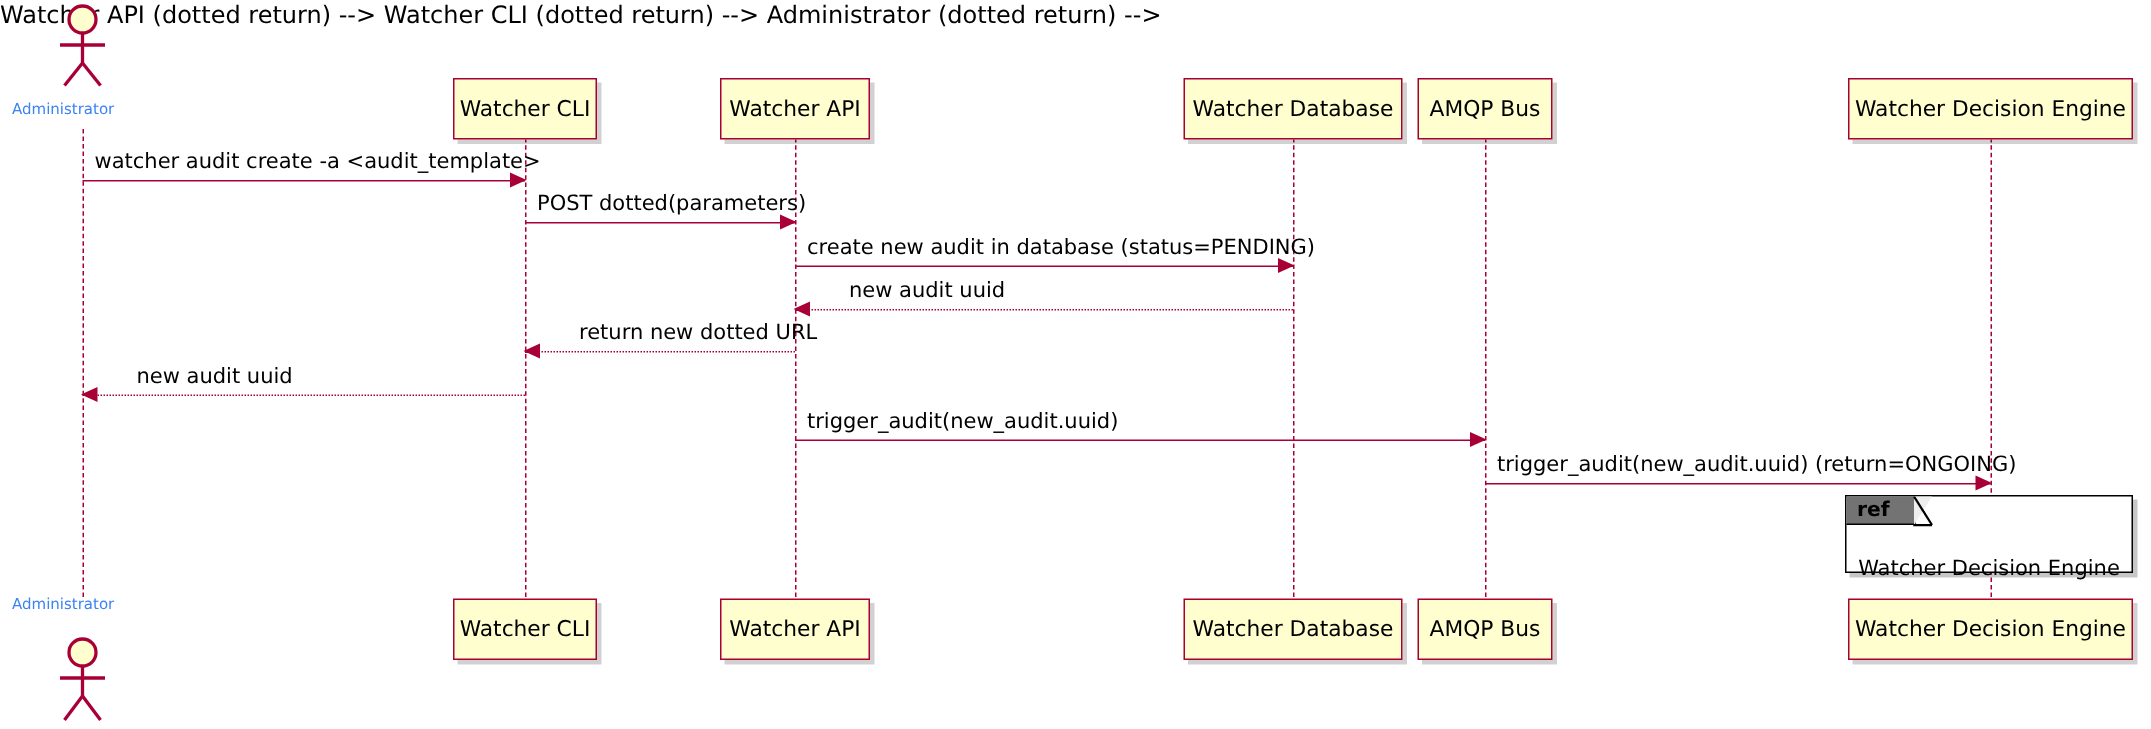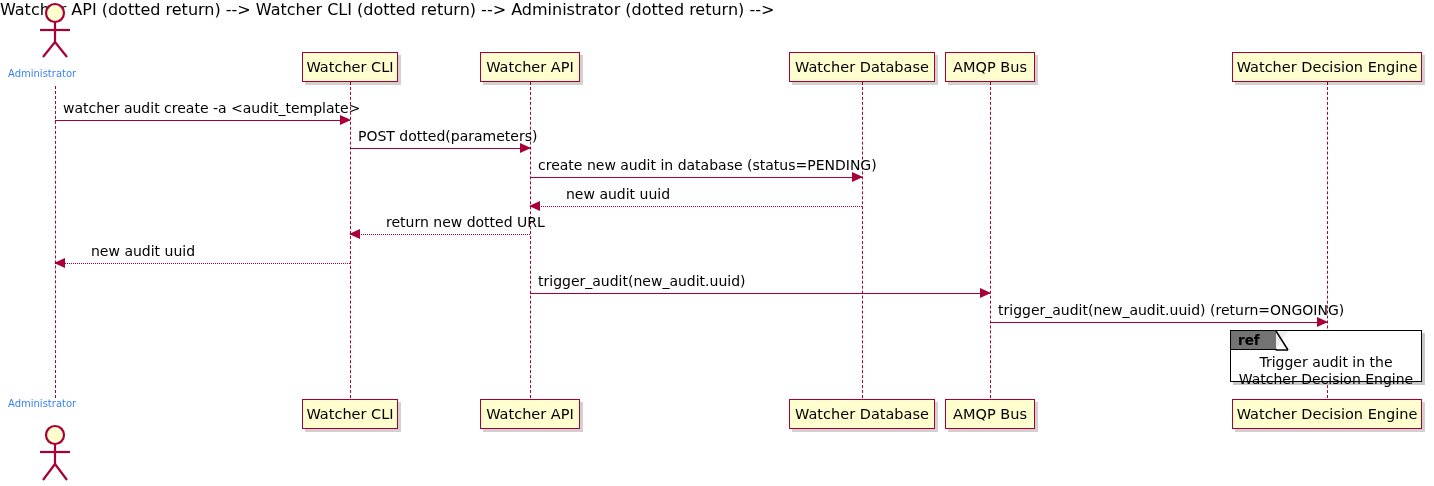--- a/index.html
+++ b/index.html
@@ -10,21 +10,21 @@
   
   .participant{
     position:absolute;
     background:#FEFECE;
     border:1.5px solid #A80036;
     box-shadow:3px 3px 0 0 rgba(0,0,0,0.18);
     box-sizing:border-box;
     display:flex;align-items:center;justify-content:center;
     font-size:14.5px;color:#000;
     white-space:nowrap;
-    height:30px;
+    height:41px;
   }
 
   
   .lifeline{
     position:absolute;width:0;
     border-left:1.5px dashed #A80036;
   }
 
   
   .actor-svg{position:absolute;}
@@ -220,17 +220,16 @@
   
   <div class="ref-box" style="left:1230px;top:330px;width:192px;height:52px;">
     <div class="ref-tag" style="width:46px;">
       <span>ref</span>
     </div>
     <div class="ref-tag-notch" style="left:44.5px;"></div>
     <svg style="position:absolute;left:44px;top:0;" width="14" height="21" aria-hidden="true">
       <line x1="0.5" y1="19" x2="13" y2="19" stroke="#000" stroke-width="1.5"></line>
       <line x1="13" y1="19" x2="1" y2="0" stroke="#000" stroke-width="1.5"></line>
     </svg>
-    <div class="ref-body" style="top:23px;">Trigger audit in the</div>
     <div class="ref-body" style="top:40px;">Watcher Decision Engine</div>
   </div>
 
 </div>
 
 </body></html>

